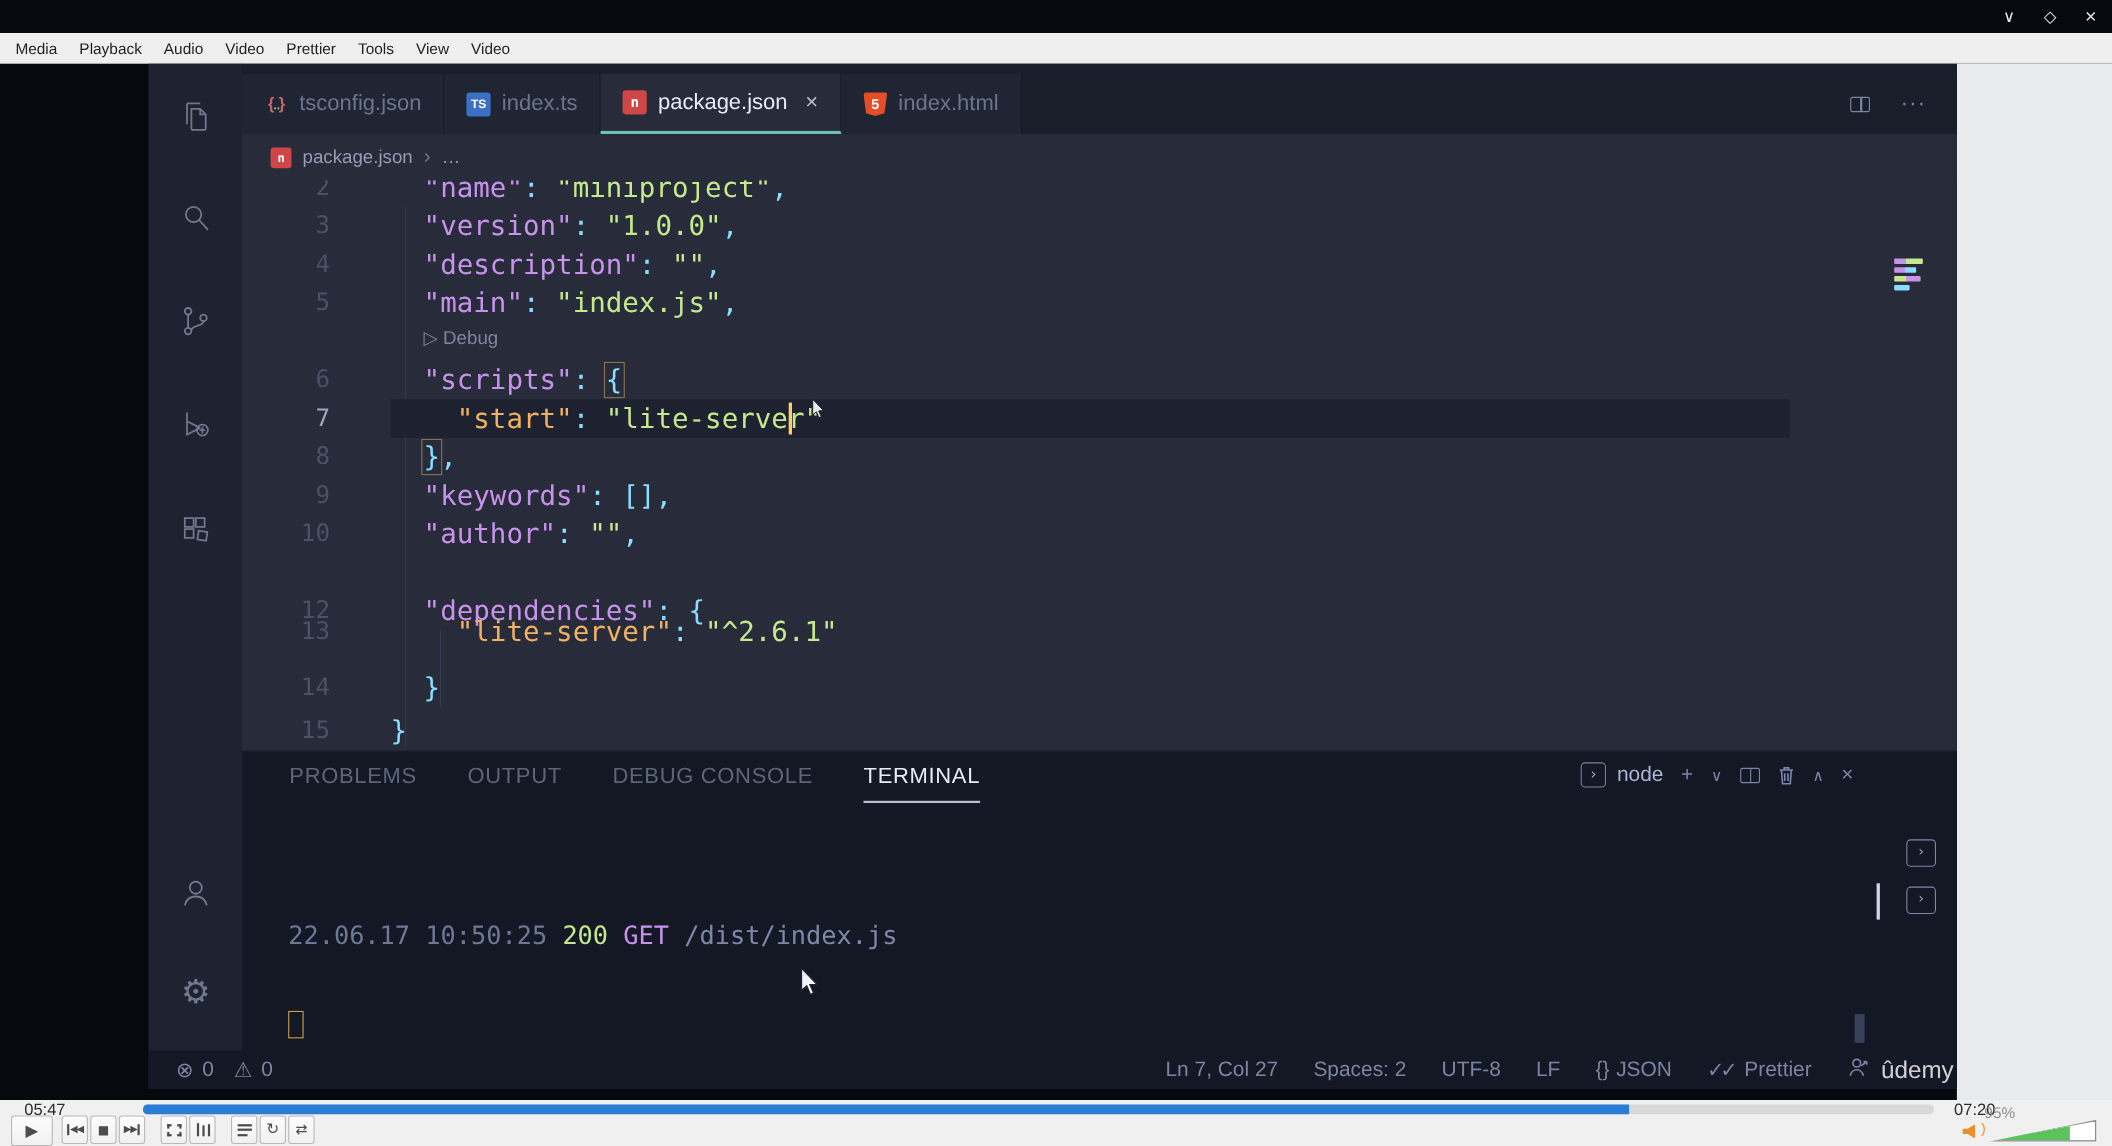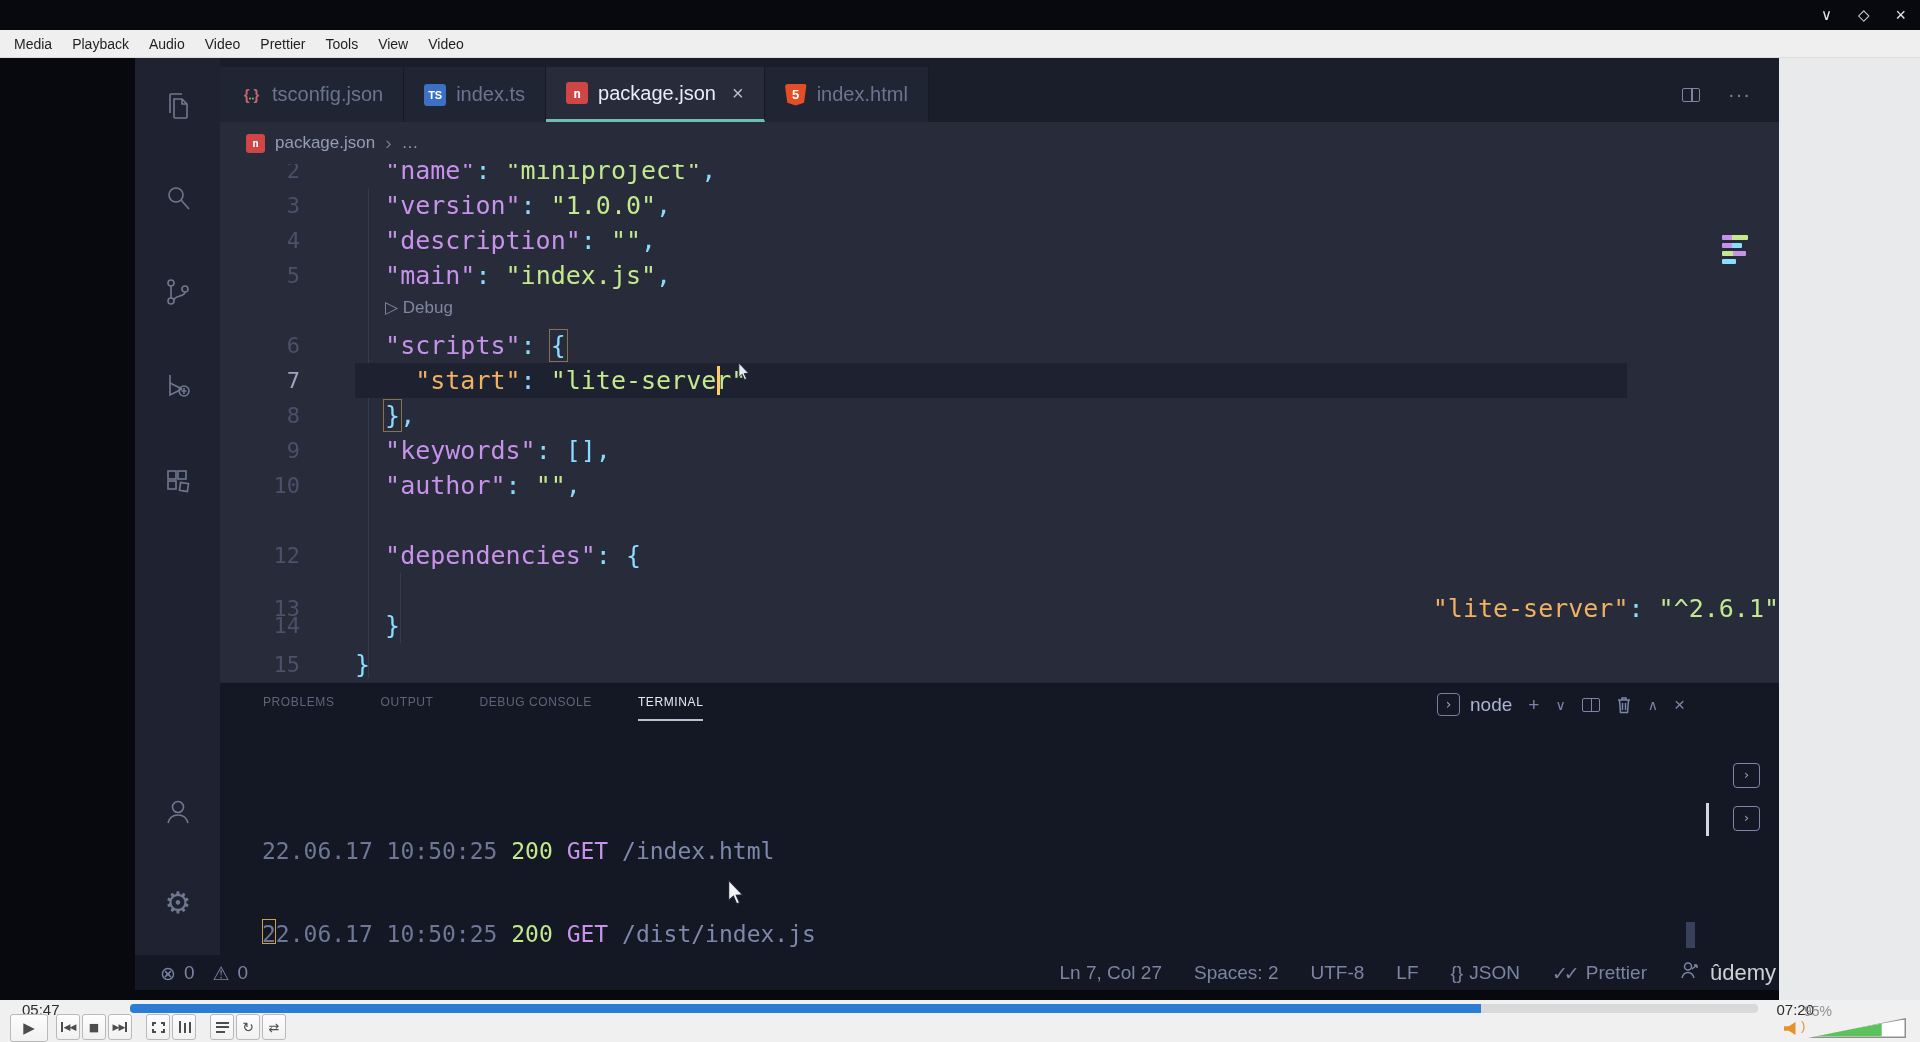--- a/index.html
+++ b/index.html
@@ -71,21 +71,21 @@
   .indent-guide { position:absolute; width:1px; background:#343b50; }
   .minimap { position:absolute; left:1502px; top:113px; width:30px; height:44px; }
   .minimap div { height:5px; margin-bottom:3px; border-radius:1px; }
   .mm1 { width:26px; background:linear-gradient(90deg,#c792ea 40%,#c3e88d 40%); }
   .mm2 { width:20px; background:linear-gradient(90deg,#c792ea 50%,#89ddff 50%); }
   .mm3 { width:24px; background:linear-gradient(90deg,#c3e88d 45%,#c792ea 45%); }
   .mm4 { width:14px; background:#89ddff; }
 
   
   .panel { position:absolute; left:85px; top:624px; width:1559px; height:273px; background:#141824; border-top:1px solid #232839; }
-  .panel-tabs { position:absolute; left:43px; top:12px; display:flex; gap:46px; font-size:12px; letter-spacing:.6px; }
+  .panel-tabs { position:absolute; left:43px; top:12px; display:flex; gap:46px; font-size:20px; letter-spacing:.6px; }
   .panel-tab { color:#5d6579; padding-bottom:10px; }
   .panel-tab.active { color:#e6eaf2; border-bottom:2.5px solid #b9c0d4; }
   .panel-actions { position:absolute; right:94px; top:10px; display:flex; align-items:center; gap:16px; color:#7b85ab; }
   .node-box { width:23px; height:23px; border:1.6px solid #767fa0; border-radius:4px; color:#9aa3c0;
               font:14px/20px "DejaVu Sans Mono",monospace; text-align:center; }
   .node-label { font-size:19px; color:#aab3d2; margin-left:-6px; }
   .pa-glyph { font-size:19px; }
   .pa-chev { font-size:14px; }
   .icon-trash { width:16px; height:18px; position:relative; }
   .icon-trash svg { stroke:#7b85ab; fill:none; stroke-width:1.5; width:16px; height:18px; }
@@ -289,21 +289,21 @@
             <pre><span class="tk-w">  </span><span class="tk-k1">"keywords"</span><span class="tk-pc">: [],</span></pre>
           </div>
         <div class="codeline" style="top:346px;">
             <span class="ln">10</span>
             <pre><span class="tk-w">  </span><span class="tk-k1">"author"</span><span class="tk-pc">: </span><span class="tk-st">""</span><span class="tk-pc">,</span></pre>
           </div>
         <div class="codeline" style="top:416px;">
             <span class="ln">12</span>
             <pre><span class="tk-w">  </span><span class="tk-k1">"dependencies"</span><span class="tk-pc">: </span><span class="tk-pc">{</span></pre>
           </div>
-        <div class="codeline" style="top:469px;justify-content:space-between;">
+        <div class="codeline" style="top:435px;">
             <span class="ln">13</span>
             <pre><span class="tk-w">    </span><span class="tk-k2">"lite-server"</span><span class="tk-pc">: </span><span class="tk-st">"^2.6.1"</span></pre>
           </div>
         <div class="codeline" style="top:486px;">
             <span class="ln">14</span>
             <pre><span class="tk-pc">  }</span></pre>
           </div>
         <div class="codeline" style="top:525px;">
             <span class="ln">15</span>
             <pre><span class="tk-pc">}</span></pre>
@@ -342,21 +342,20 @@
           <span class="icon-trash">
             <svg viewBox="0 0 16 18">
                 <path d="M2 4 h12 M6 4 V2 h4 v2 M3.5 4 l1 12.5 h7 l1 -12.5 M6.5 7 v7 M9.5 7 v7"></path>
               </svg>
           </span>
           <span class="pa-chev">∧</span>
           <span class="pa-glyph">×</span>
         </div>
 
         <div class="term-log">
-          <div><span class="tk-ts">22.06.17 10:50:25 </span><span class="tk-s2">200</span><span class="tk-ge"> GET</span><span class="tk-pa"> /index.html</span></div>
           <div><span class="tk-ts">22.06.17 10:50:25 </span><span class="tk-s2">200</span><span class="tk-ge"> GET</span><span class="tk-pa"> /dist/index.js</span></div>
           
           
           
         </div>
         <div class="term-cursor"></div>
 
         <div class="term-active-bar"></div>
         <div class="term-side-box" style="top:80px;">›</div>
         <div class="term-side-box" style="top:123px;">›</div>

